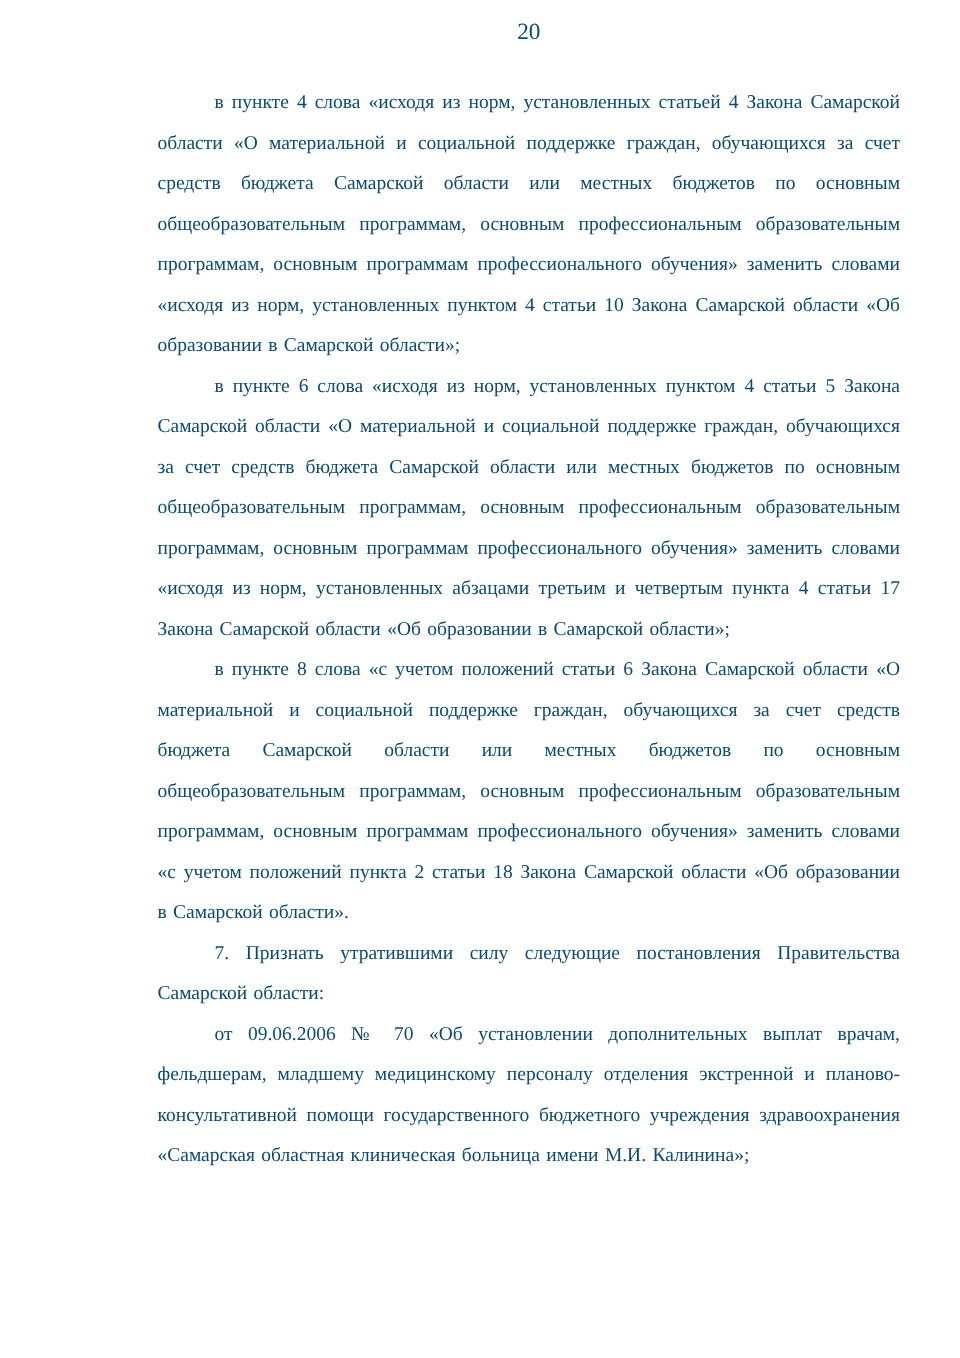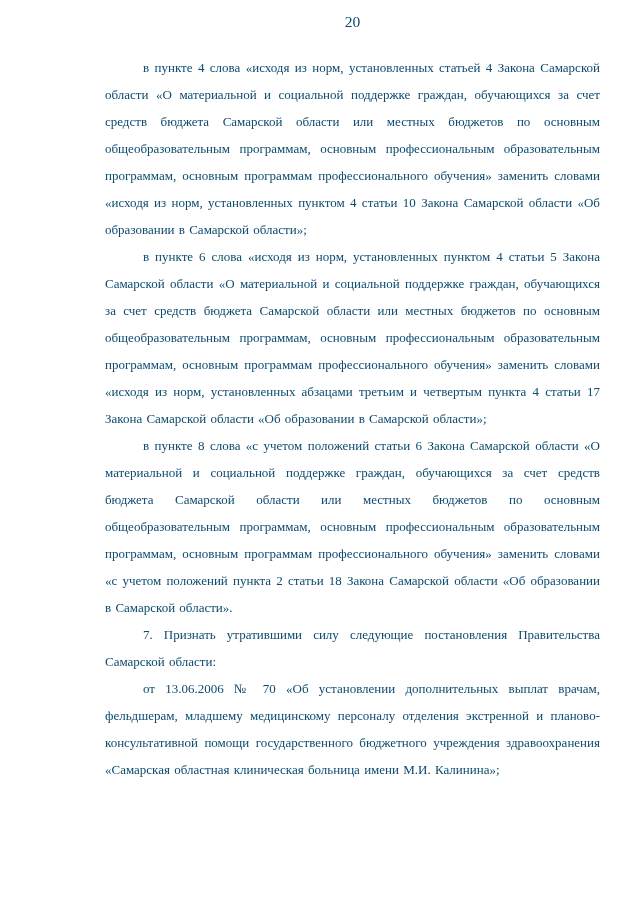--- a/index.html
+++ b/index.html
@@ -37,15 +37,15 @@
 </head>
 <body>
 
 <div class="page">
   <div class="page-number">20</div>
   <div class="doc-body">
     <p class="para">в пункте 4 слова «исходя из норм, установленных статьей 4 Закона Самарской области «О материальной и социальной поддержке граждан, обучающихся за счет средств бюджета Самарской области или местных бюджетов по основным общеобразовательным программам, основным профессиональным образовательным программам, основным программам профессионального обучения» заменить словами «исходя из норм, установленных пунктом 4 статьи 10 Закона Самарской области «Об образовании в Самарской области»;</p>
     <p class="para">в пункте 6 слова «исходя из норм, установленных пунктом 4 статьи 5 Закона Самарской области «О материальной и социальной поддержке граждан, обучающихся за счет средств бюджета Самарской области или местных бюджетов по основным общеобразовательным программам, основным профессиональным образовательным программам, основным программам профессионального обучения» заменить словами «исходя из норм, установленных абзацами третьим и четвертым пункта 4 статьи 17 Закона Самарской области «Об образовании в Самарской области»;</p>
     <p class="para">в пункте 8 слова «с учетом положений статьи 6 Закона Самарской области «О материальной и социальной поддержке граждан, обучающихся за счет средств бюджета Самарской области или местных бюджетов по основным общеобразовательным программам, основным профессиональным образовательным программам, основным программам профессионального обучения» заменить словами «с учетом положений пункта 2 статьи 18 Закона Самарской области «Об образовании в Самарской области».</p>
     <p class="para">7. Признать утратившими силу следующие постановления Правительства Самарской области:</p>
-    <p class="para">от 13.06.2006 № 70 «Об установлении дополнительных выплат врачам, фельдшерам, младшему медицинскому персоналу отделения экстренной и планово-консультативной помощи государственного бюджетного учреждения здравоохранения «Самарская областная клиническая больница имени М.И. Калинина»;</p>
+    <p class="para">от 09.06.2006 № 70 «Об установлении дополнительных выплат врачам, фельдшерам, младшему медицинскому персоналу отделения экстренной и планово-консультативной помощи государственного бюджетного учреждения здравоохранения «Самарская областная клиническая больница имени М.И. Калинина»;</p>
   </div>
 </div>
 
 </body></html>

